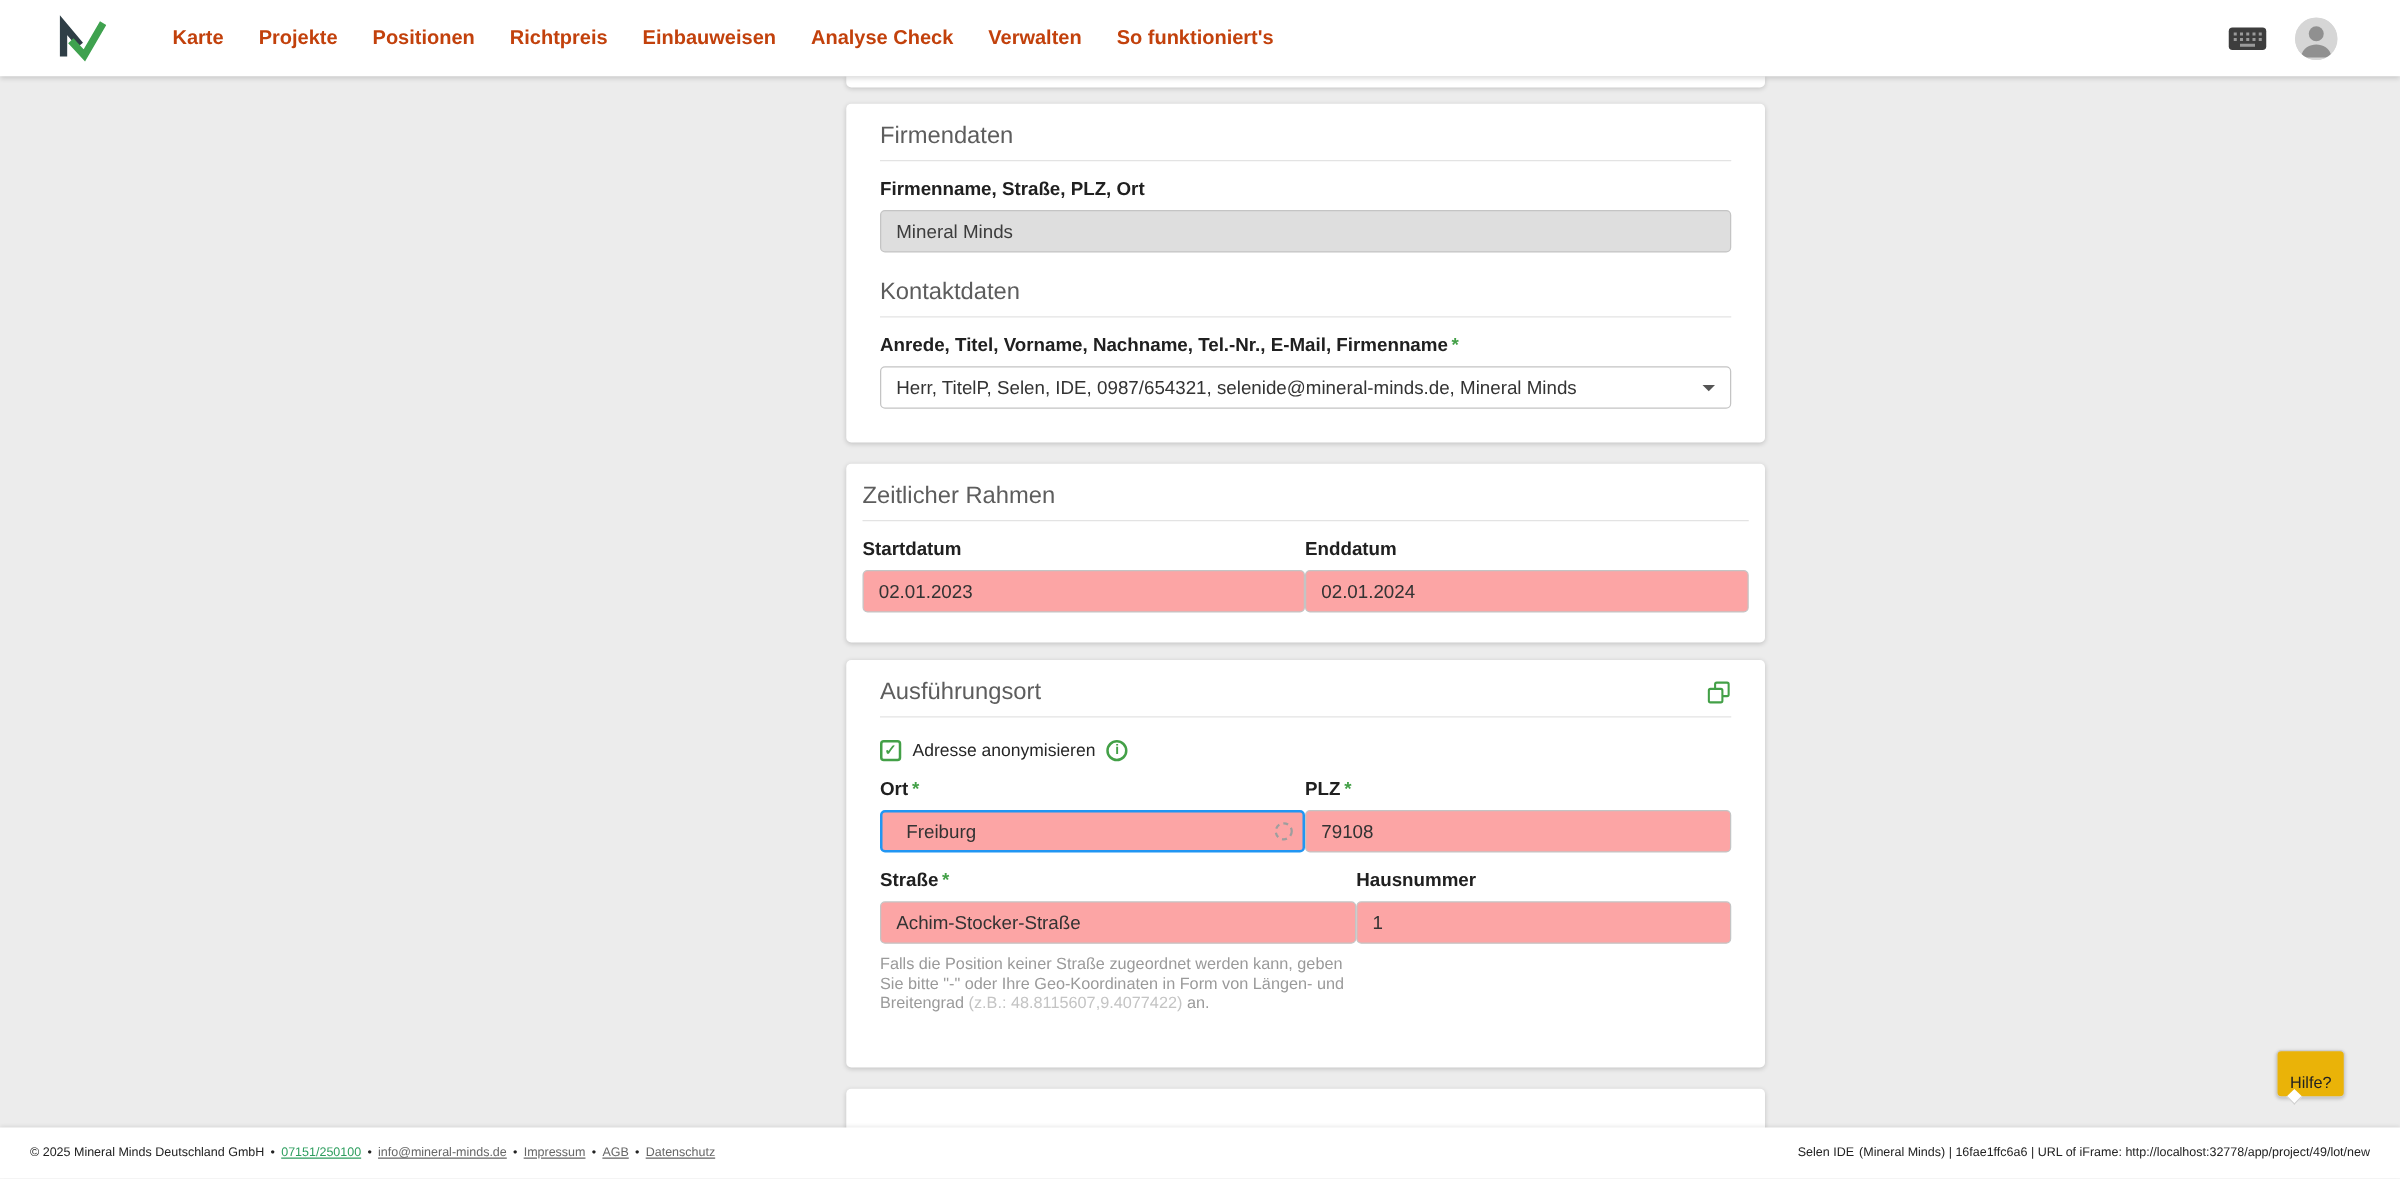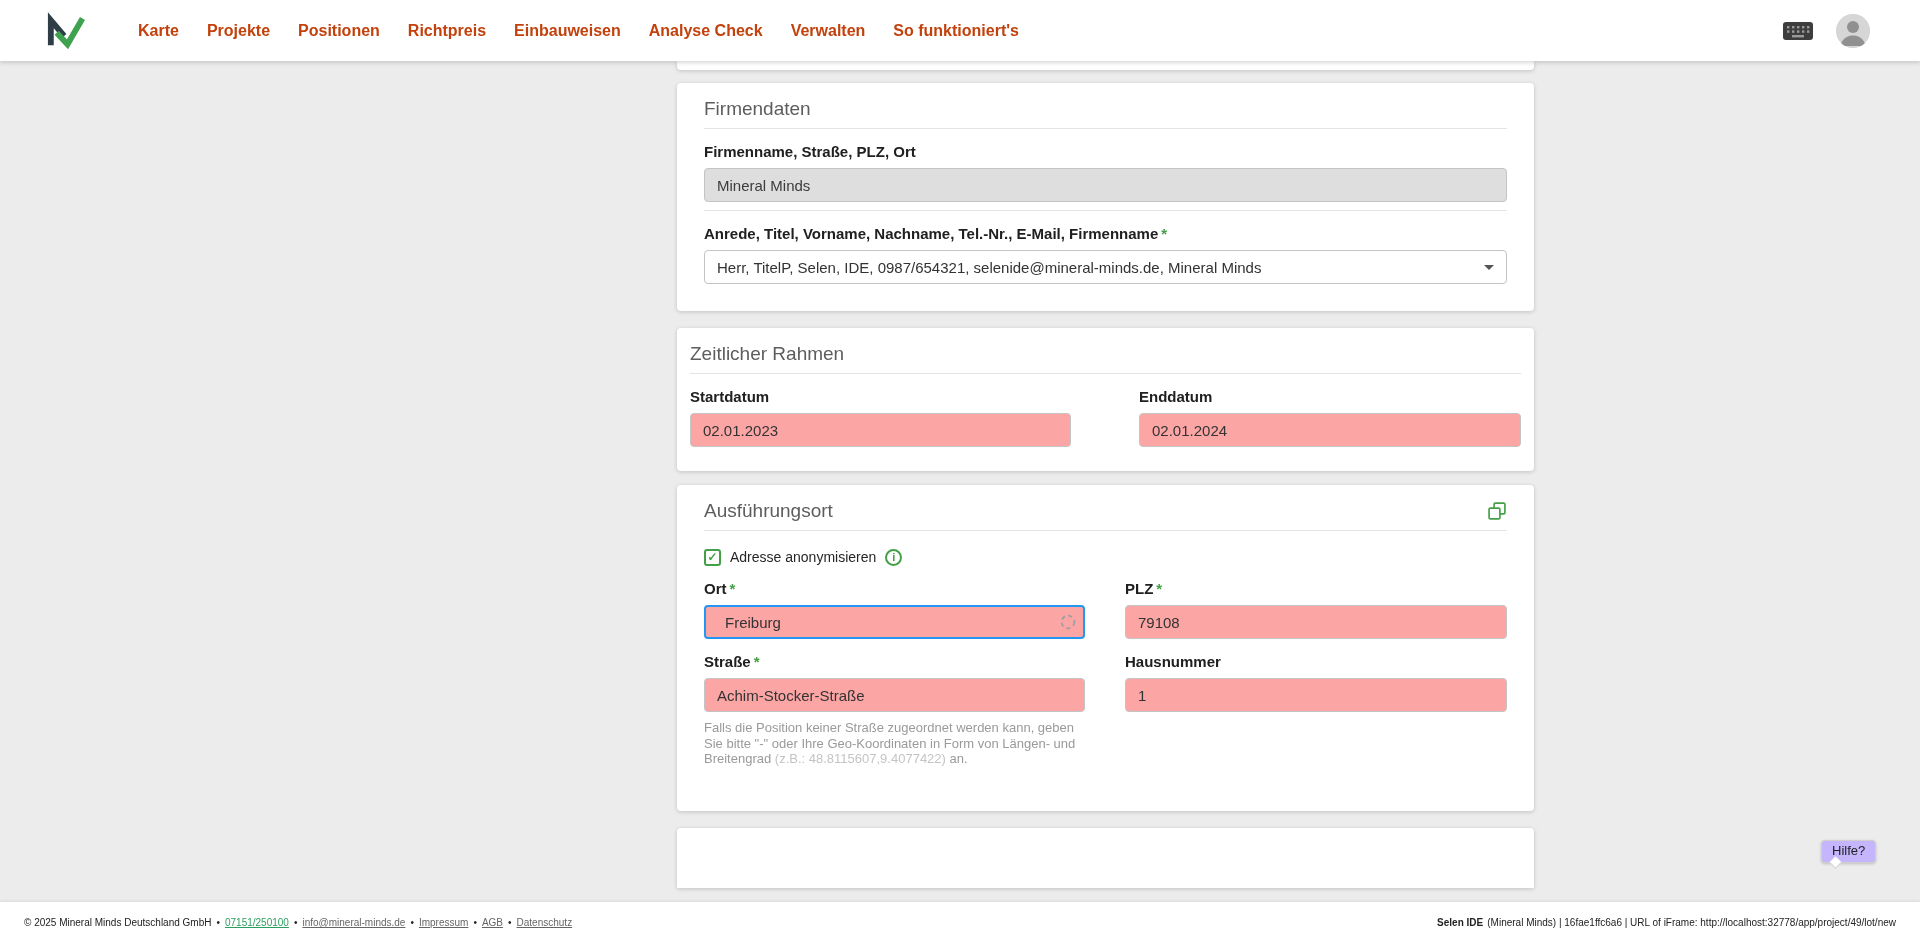--- a/index.html
+++ b/index.html
@@ -20,21 +20,21 @@
     padding:0 50px 0 45px;box-shadow:0 2px 4px rgba(0,0,0,.15);
     position:relative;z-index:10;
   }
   .logo{width:40px;height:40px;margin-right:53px;cursor:pointer;flex:0 0 auto;}
   .nav{display:flex;gap:28px;align-items:center;}
   .nav-item{font-size:16px;font-weight:700;color:#c2410c;cursor:pointer;white-space:nowrap;}
   .topbar-right{margin-left:auto;display:flex;align-items:center;gap:22px;}
   .kbd-btn{cursor:pointer;display:flex;align-items:center;}
   .avatar{width:34px;height:34px;border-radius:50%;overflow:hidden;cursor:pointer;background:#d6d6d6;}
   
-  .content{position:absolute;left:677px;top:61px;width:857px;}
+  .content{position:absolute;left:677px;top:61px;width:735px;}
   .card{background:#fff;border-radius:4px;box-shadow:0 1px 4px rgba(0,0,0,.18);}
   .card-partial-top{height:9px;border-radius:0 0 4px 4px;margin-bottom:13px;}
   .card-firmendaten{padding:15px 27px 27px;margin-bottom:17px;}
   .card-zeitraum{padding:15px 13px 24px;margin-bottom:14px;}
   .card-ort{padding:15px 27px 44px;margin-bottom:17px;}
   .card-partial-bottom{height:60px;border-radius:4px 4px 0 0;}
   .section-title{font-size:19px;line-height:22px;color:#5d5d5d;font-weight:400;}
   .sub-title{margin-top:21px;}
   hr.rule{border:none;border-top:1px solid #e3e3e3;margin:8px 0 0;}
   .field-label{margin-top:14px;font-size:15px;line-height:18px;font-weight:700;color:#202020;}
@@ -77,25 +77,25 @@
   
   .footer{
     position:absolute;left:0;bottom:0;width:1920px;height:41px;background:#fff;
     display:flex;align-items:center;justify-content:space-between;padding:0 24px;
     font-size:10px;color:#222;z-index:20;box-shadow:0 -1px 3px rgba(0,0,0,.08);
   }
   .footer-left,.footer-right{display:flex;align-items:center;white-space:nowrap;}
   .sep-dot{margin:0 5px;}
   .flink{color:#666;text-decoration:underline;cursor:pointer;}
   .flink.green{color:#2e9e5f;}
-  .bold{font-weight:700;margin-right:4px;}
+  .bold{font-weight:400;margin-right:4px;}
   
   .help-bubble{
-    position:absolute;left:1821px;top:840px;background:#c4b5fd;border:1px solid #cfcfcf;
-    border-radius:4px;padding:2px 10px 4px;font-size:13px;color:#222;z-index:30;
+    position:absolute;left:1821px;top:840px;background:#eab308;border:1px solid #cfcfcf;
+    border-radius:4px;padding:17px 10px 4px;font-size:13px;color:#222;z-index:30;
     box-shadow:0 1px 3px rgba(0,0,0,.2);cursor:pointer;
   }
   .help-bubble::after{
     content:"";position:absolute;left:9px;bottom:-5px;width:8px;height:8px;background:#fff;
     border-right:1px solid #cfcfcf;border-bottom:1px solid #cfcfcf;transform:rotate(45deg);
   }
 </style>
 </head>
 <body>
 
@@ -145,20 +145,21 @@
 
 <main class="content">
 
   <div class="card card-partial-top"></div>
 
   <section class="card card-firmendaten">
     <div class="section-title">Firmendaten</div>
     <hr class="rule">
     <div class="field-label">Firmenname, Straße, PLZ, Ort</div>
     <input class="field" disabled="" value="Mineral Minds" style="">
+    <div class="section-title sub-title">Kontaktdaten</div>
     <hr class="rule">
     <div class="field-label">
       <span>Anrede, Titel, Vorname, Nachname, Tel.-Nr., E-Mail, Firmenname</span><span class="req">*</span>
     </div>
     <div class="selectbox">
       <span class="select-text">Herr, TitelP, Selen, IDE, 0987/654321, selenide@mineral-minds.de, Mineral Minds</span>
       <span class="caret"></span>
     </div>
   </section>
 

